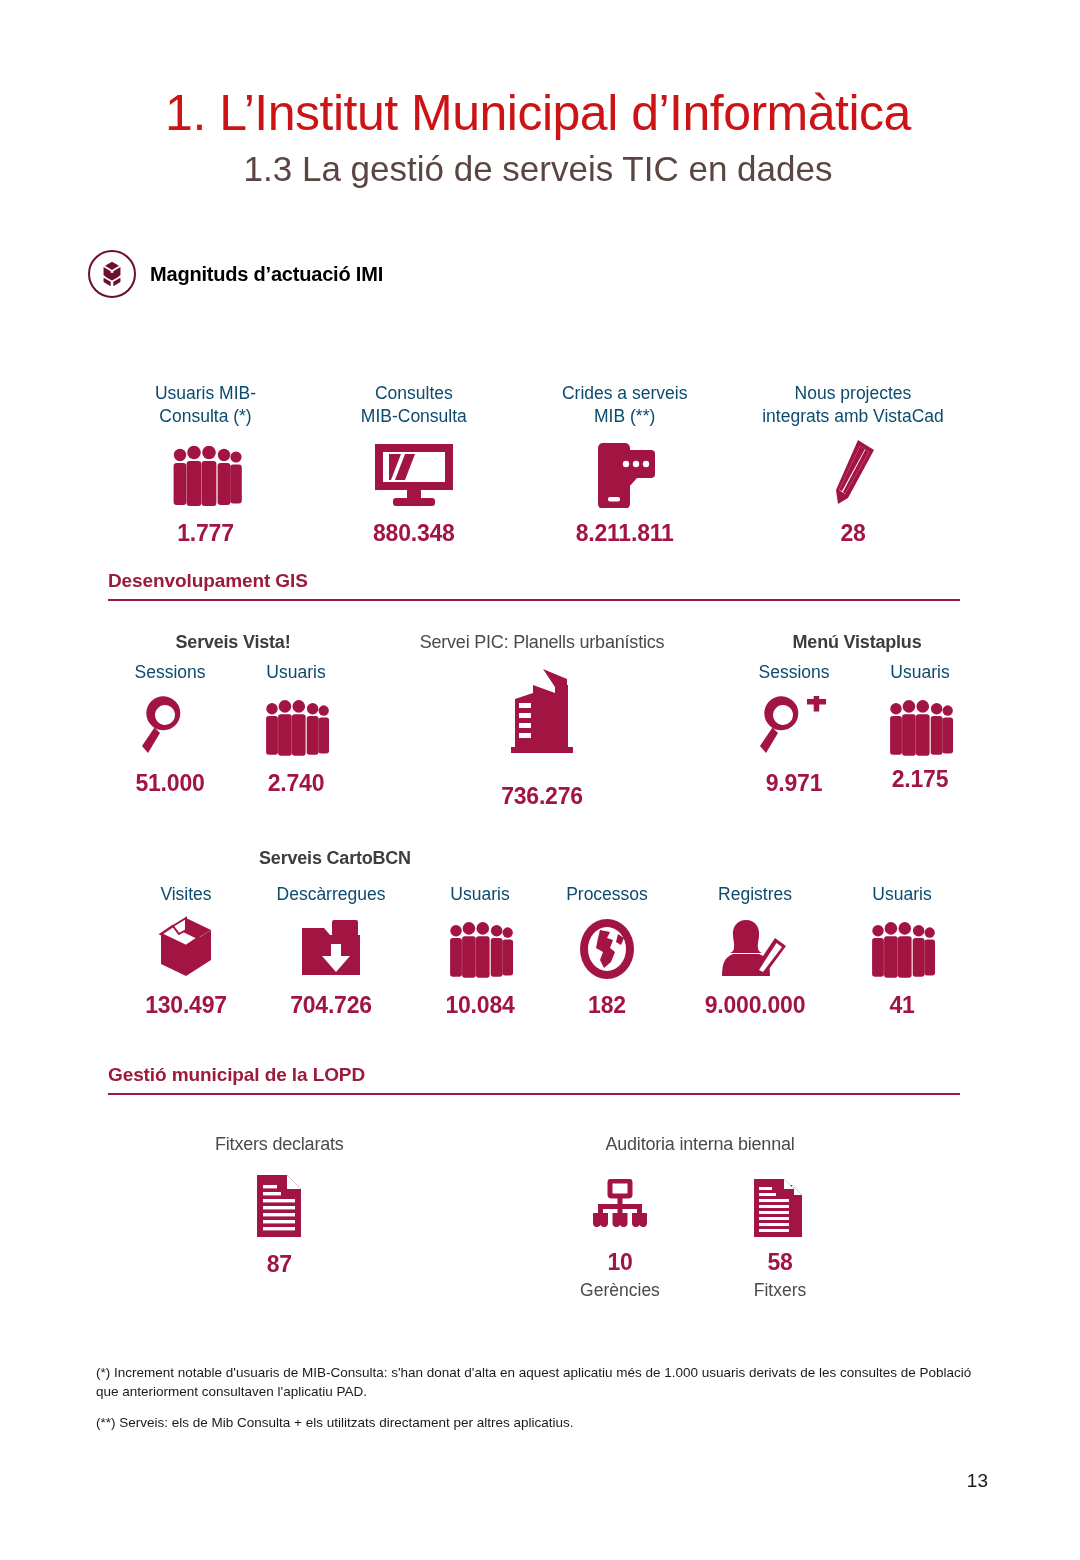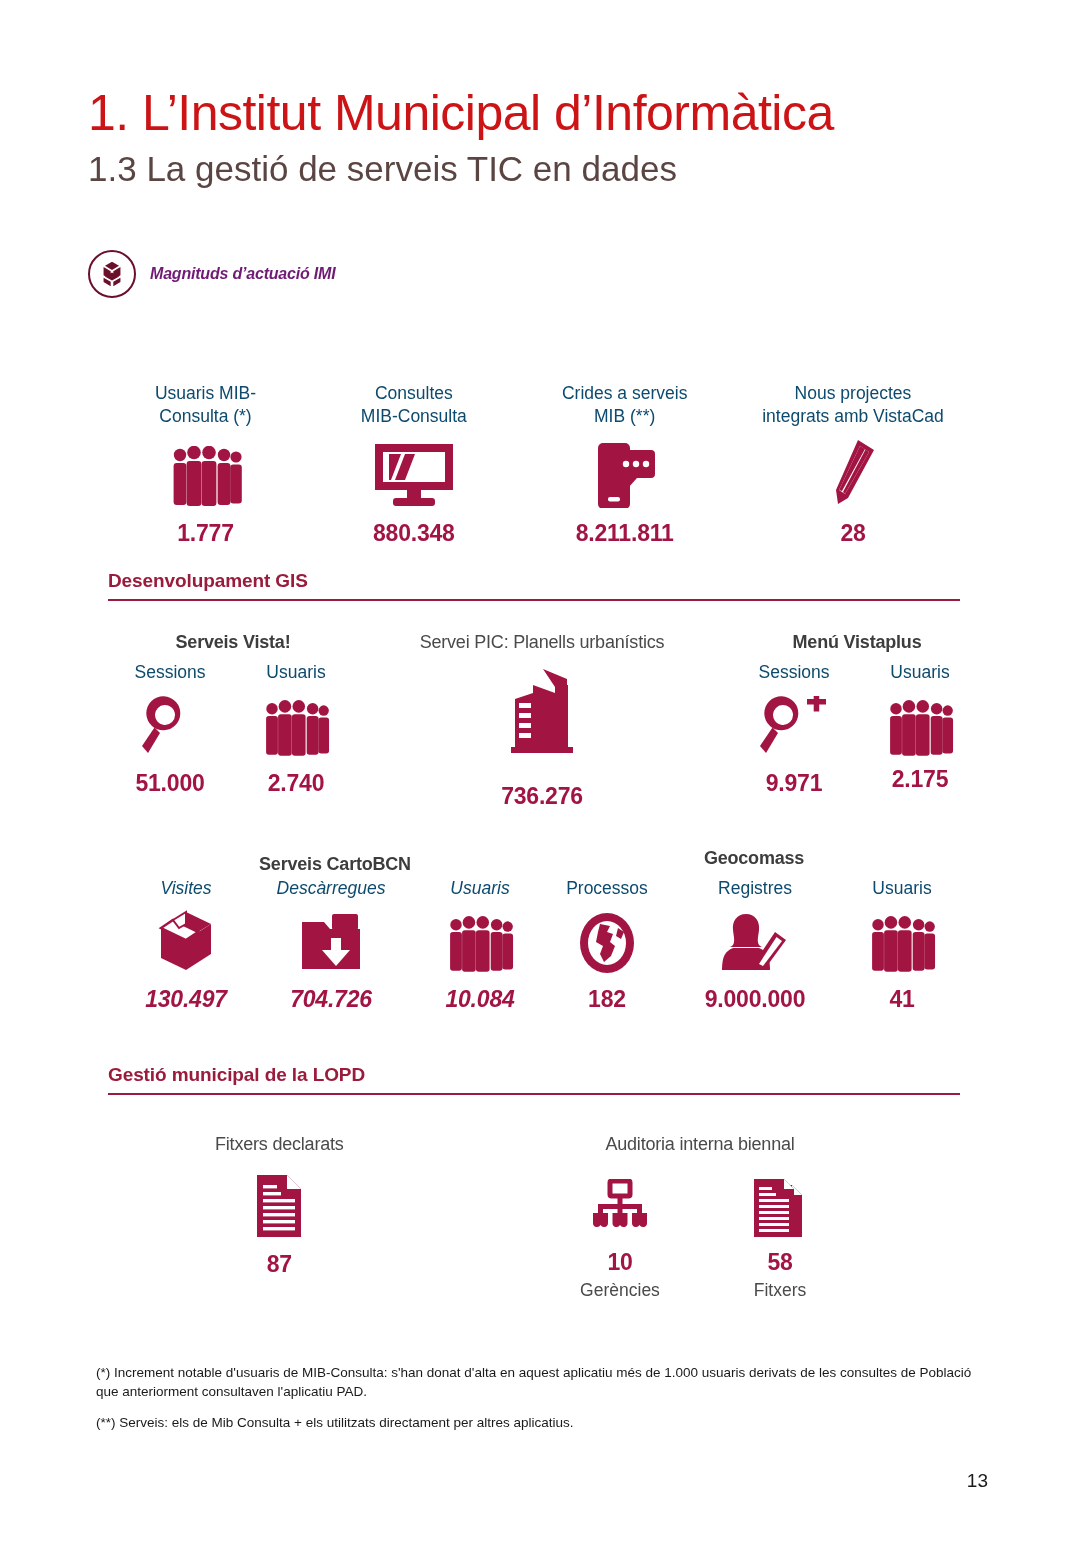--- a/index.html
+++ b/index.html
@@ -21,20 +21,21 @@
     height: 1560px;
     box-sizing: border-box;
   }
 
   
   .header {
     position: absolute;
     left: 88px;
     top: 84px;
     width: 900px;
+    text-align: center;
   }
   .doc-title {
     font-size: 50px;
     line-height: 58px;
     font-weight: 400;
     color: #cc1417;
     letter-spacing: -0.5px;
     white-space: nowrap;
   }
   .doc-subtitle {
@@ -59,25 +60,24 @@
     width: 48px;
     height: 48px;
     border: 2.5px solid #6b0f2b;
     border-radius: 50%;
     display: flex;
     align-items: center;
     justify-content: center;
     box-sizing: border-box;
   }
   .badge-label {
-    font-size: 16px;
+    font-size: 20px;
     font-weight: bold;
-    color: #701a75;
+    color: #000000;
     letter-spacing: -0.2px;
-    font-style: italic;
   }
 
   
   .section {
     position: absolute;
     left: 108px;
     width: 852px;
   }
   .section-title {
     font-size: 19px;
@@ -352,21 +352,21 @@
           <div class="metric-value" style="margin-top:8px;">2.175</div>
         </div>
       </div>
     </div>
   </div>
 
   <div class="metric-row" style="left:130px; top:848px; width:830px; justify-content:space-between; align-items:flex-end;">
 
     <div>
       <div class="group-title">Serveis CartoBCN</div>
-      <div style="display:flex; gap:14px; margin-top:2px;font-style:italic;">
+      <div style="display:flex; gap:14px; margin-top:14px;">
         <div class="metric" style="width:112px;">
           <div class="metric-label">Visites</div>
           <div class="metric-icon" style="height:66px; margin-top:8px;">
             <svg width="66" height="64" viewBox="0 0 66 64" fill="#a21543">
               <path d="M33 2 L58 14 L45 22 L20 10 Z"></path>
               <path d="M20 10 L45 22 L33 30 L8 18 Z" fill="#ffffff" stroke="#a21543" stroke-width="2.4"></path>
               <path d="M8 18 L33 30 L33 60 L8 48 Z"></path>
               <path d="M33 30 L58 14 L58 44 L33 60 Z"></path>
               <path d="M20 10 L33 2 L33 14 L26 18 Z" fill="#ffffff" stroke="#a21543" stroke-width="2"></path>
             </svg>
@@ -399,21 +399,20 @@
               <circle cx="69" cy="11" r="5.6"></circle>
                 <rect x="63.2" y="18.5" width="11.6" height="39" rx="3"></rect>
             </svg>
           </div>
           <div class="metric-value" style="margin-top:12px;">10.084</div>
         </div>
       </div>
     </div>
 
     <div>
-      <div class="group-title">Geocomass</div>
       <div style="display:flex; gap:14px; margin-top:8px;">
         <div class="metric" style="width:118px;">
           <div class="metric-label">Processos</div>
           <div class="metric-icon" style="height:66px; margin-top:8px;">
             <svg width="58" height="62" viewBox="0 0 58 62" fill="#a21543">
               <ellipse cx="29" cy="31" rx="27" ry="30"></ellipse>
               <ellipse cx="29" cy="31" rx="19" ry="22" fill="#ffffff"></ellipse>
               <path d="M22 12 L32 14 L29 20 L35 22 L32 30 L37 34 L33 44 L26 50 L22 42 L25 34 L18 30 L20 20 Z"></path>
               <path d="M40 16 L46 20 L43 27 L38 24 Z"></path>
             </svg>

